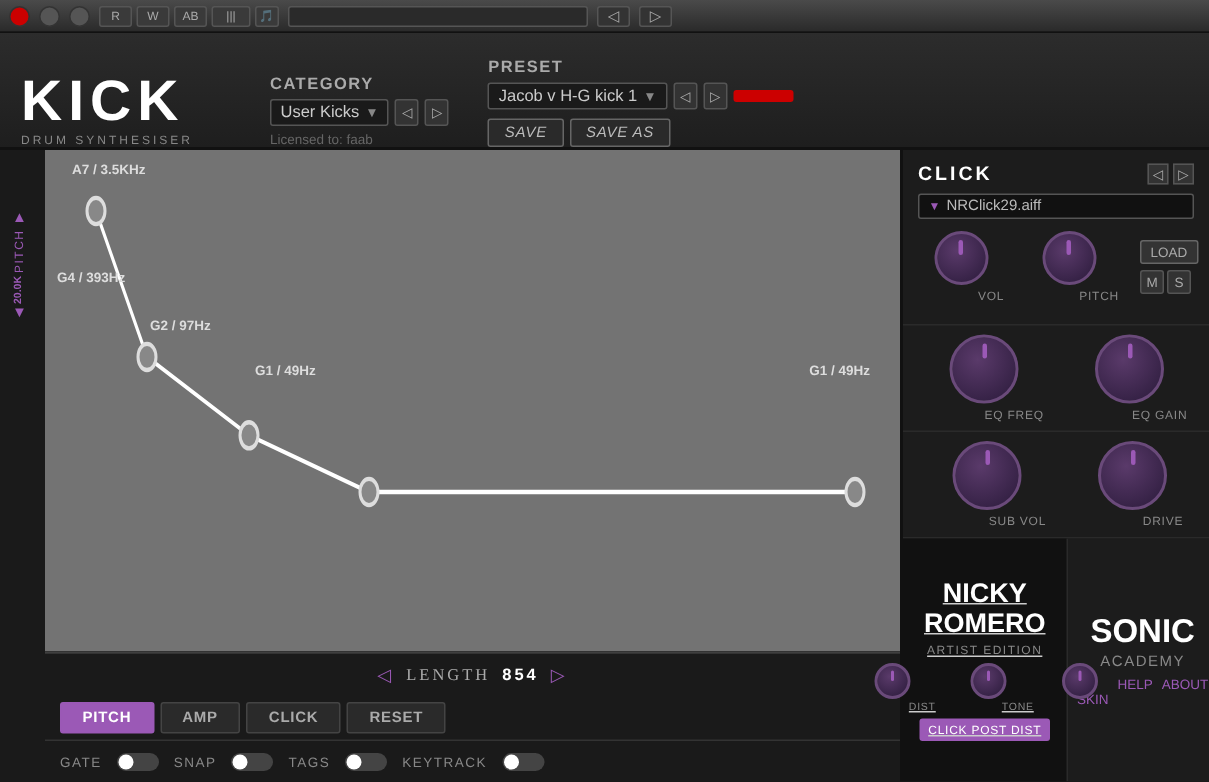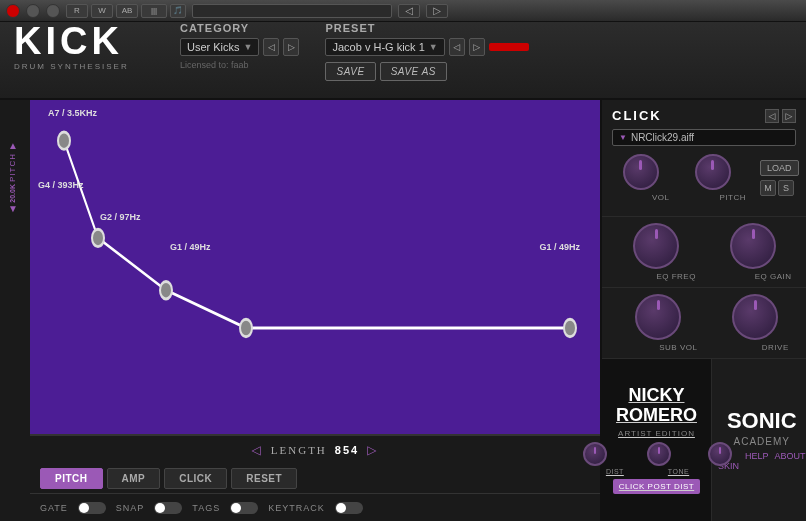--- a/index.html
+++ b/index.html
@@ -57,21 +57,21 @@
       color: #aaa;
       display: flex; align-items: center; justify-content: center;
     }
 
     
     #header {
       height: 78px;
       background: linear-gradient(to bottom, #2c2c2c, #1e1e1e);
       border-bottom: 2px solid #111;
       display: flex;
-      align-items: flex-start;
+      align-items: flex-end;
       padding: 0 14px;
       gap: 16px;
     }
     #logo-area {
       display: flex;
       flex-direction: column;
       width: 150px;
     }
     #logo-kick {
       font-size: 38px;
@@ -620,21 +620,21 @@
 
   <div id="pitch-area" style="position:relative; display:flex; flex-direction:column;">
 
     <div id="pitch-indicator" style="position:absolute; left:8px; top:40px; z-index:10; display:flex; flex-direction:column; align-items:center;">
       <span class="pitch-arrow-up">▲</span>
       <span class="pitch-text" style="font-size:8px; color:#9b59b6; writing-mode:vertical-lr; transform:rotate(180deg); letter-spacing:1px;">PITCH</span>
       <span class="pitch-value" style="font-size:7px; color:#9b59b6; font-weight:bold; writing-mode:vertical-lr; transform:rotate(180deg);">20.0K</span>
       <span class="pitch-arrow-down">▼</span>
     </div>
 
-    <div id="canvas-wrapper" style="flex:1; position:relative; background:#4c1d95; margin-left:30px;">
+    <div id="canvas-wrapper" style="flex:1; position:relative; background:#737373; margin-left:30px;">
       <svg id="envelope-svg" viewBox="0 0 570 230" preserveAspectRatio="none">
 
         <polyline points="34,28 68,95 136,131 216,157 540,157" fill="none" stroke="#fff" stroke-width="2"></polyline>
 
         <circle cx="34" cy="28" r="6" fill="#888" stroke="#ddd" stroke-width="2" style="cursor:pointer"></circle>
         <circle cx="68" cy="95" r="6" fill="#888" stroke="#ddd" stroke-width="2" style="cursor:pointer"></circle>
         <circle cx="136" cy="131" r="6" fill="#888" stroke="#ddd" stroke-width="2" style="cursor:pointer"></circle>
         <circle cx="216" cy="157" r="6" fill="#888" stroke="#ddd" stroke-width="2" style="cursor:pointer"></circle>
         <circle cx="540" cy="157" r="6" fill="#888" stroke="#ddd" stroke-width="2" style="cursor:pointer"></circle>
       </svg>

